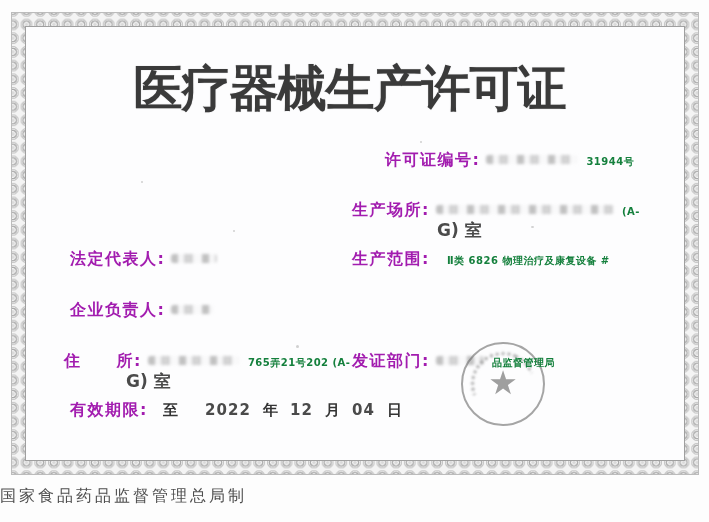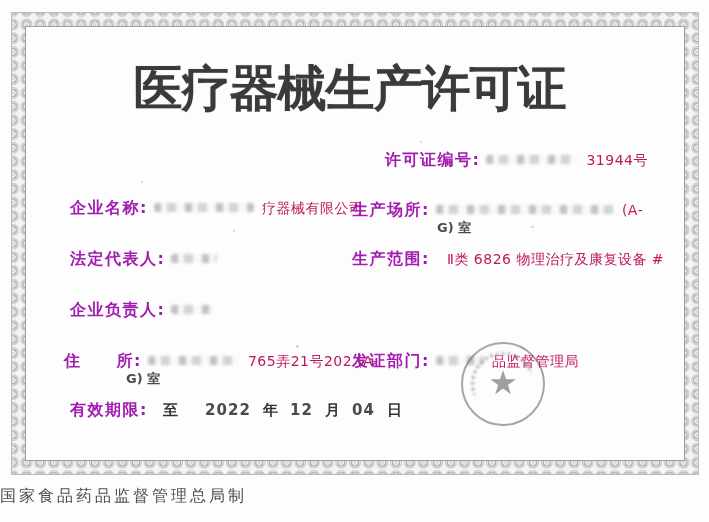--- a/index.html
+++ b/index.html
@@ -27,22 +27,22 @@
   }
   
   .title{
     position:absolute;left:0;width:699px;top:62px;text-align:center;
     font-size:49px;font-weight:bold;letter-spacing:-1px;color:#3a3a3a;
     white-space:nowrap;line-height:1.1;
     text-shadow:0 0 1px rgba(60,60,60,.35);
   }
   .row{position:absolute;white-space:nowrap;line-height:1.25;}
   .lbl{font-weight:bold;font-size:16px;color:#a21caf;letter-spacing:1.5px;}
-  .val{font-size:14px;color:#be185d;letter-spacing:.5px;font-weight:normal;}
-  .line2{position:absolute;font-size:13px;color:#4a4a4a;font-weight:bold;}
+  .val{font-size:10px;color:#15803d;letter-spacing:.5px;font-weight:bold;}
+  .line2{position:absolute;font-size:17px;color:#4a4a4a;font-weight:bold;}
   .prefix,.unit{font-weight:bold;font-size:15px;color:#333;margin:0 4px;}
   .num{font-size:15px;color:#4a4a4a;font-weight:bold;margin:0 3px;letter-spacing:1px;}
   .footer{
     position:absolute;left:0;width:587px;top:486px;text-align:left;
     font-size:16px;font-weight:normal;letter-spacing:3px;color:#4e4e4e;
   }
   
   .redact{
     display:inline-block;height:9px;border-radius:3px;vertical-align:middle;
     margin:0 8px 2px 6px;
@@ -79,23 +79,20 @@
     <div class="seal-arc"></div>
     <span class="seal-star">★</span>
   </div>
 
   <div class="title">医疗器械生产许可证</div>
 
   <div class="row" style="left:385px;top:150px">
     <span class="lbl">许可证编号:</span><span class="redact" style="width:92px"></span><span class="val">31944号</span>
   </div>
 
-  <div class="row" style="left:70px;top:198px">
-    <span class="lbl">企业名称:</span><span class="redact" style="width:100px"></span><span class="val">疗器械有限公司</span>
-  </div>
 
   <div class="row" style="left:352px;top:200px">
     <span class="lbl">生产场所:</span><span class="redact" style="width:178px"></span><span class="val">(A-</span>
   </div>
   <div class="line2" style="left:437px;top:219px">G) 室</div>
 
   <div class="row" style="left:70px;top:249px">
     <span class="lbl">法定代表人:</span><span class="redact" style="width:46px"></span>
   </div>
 

